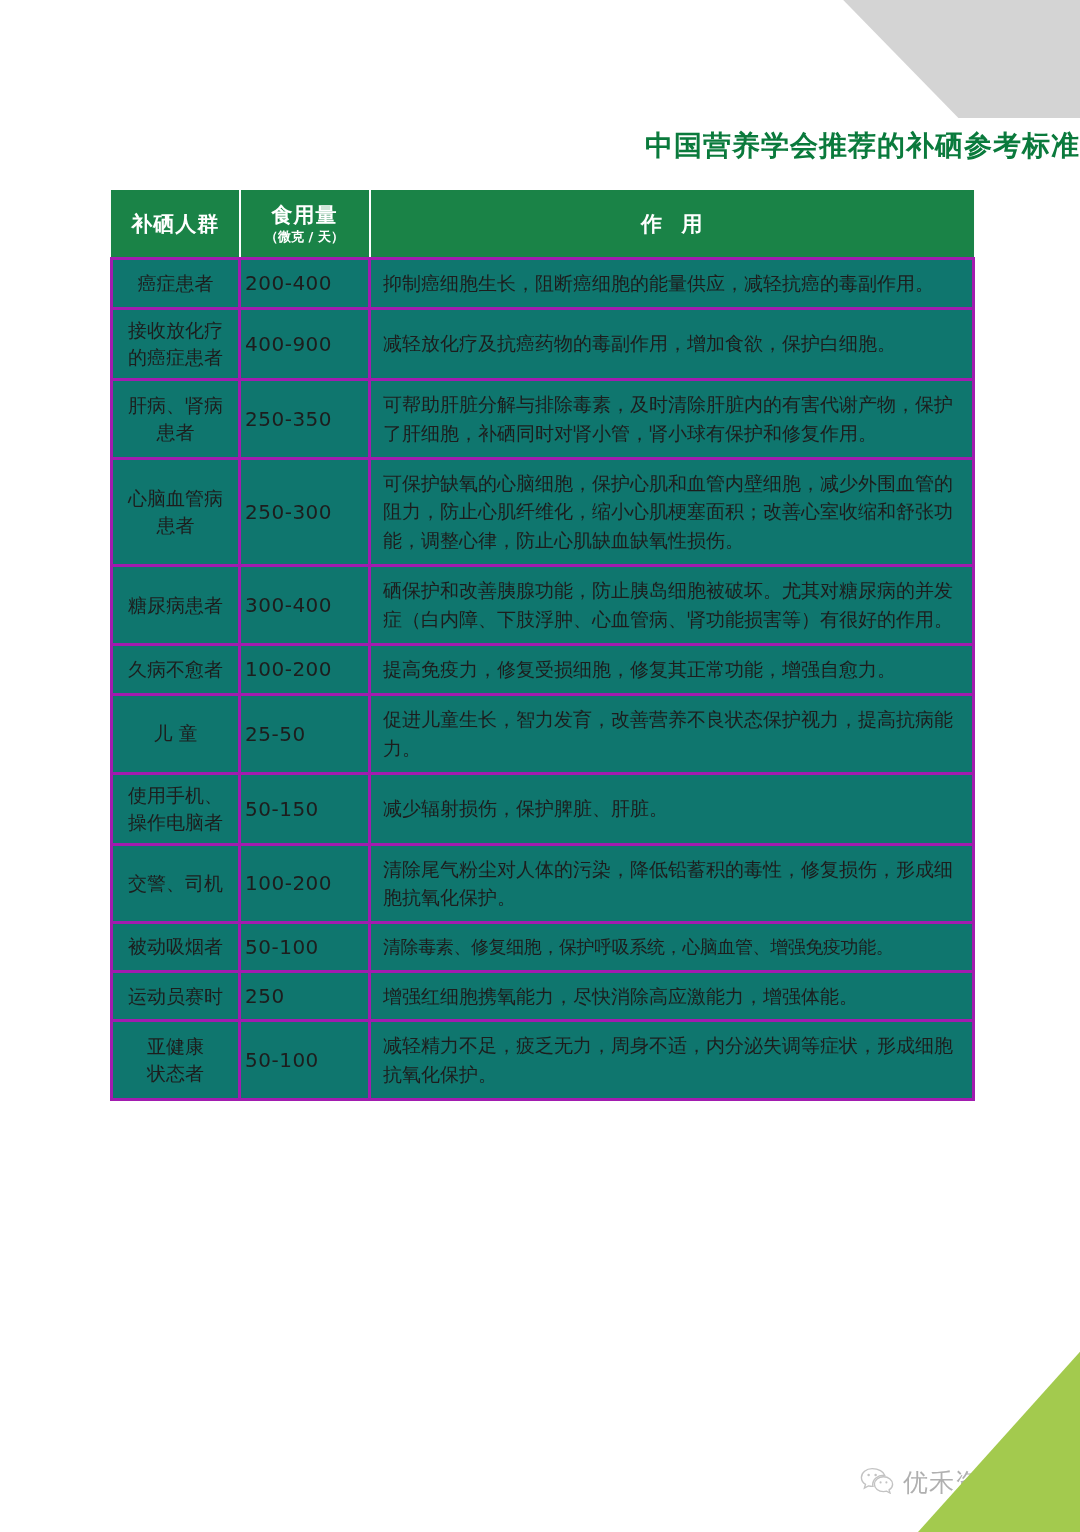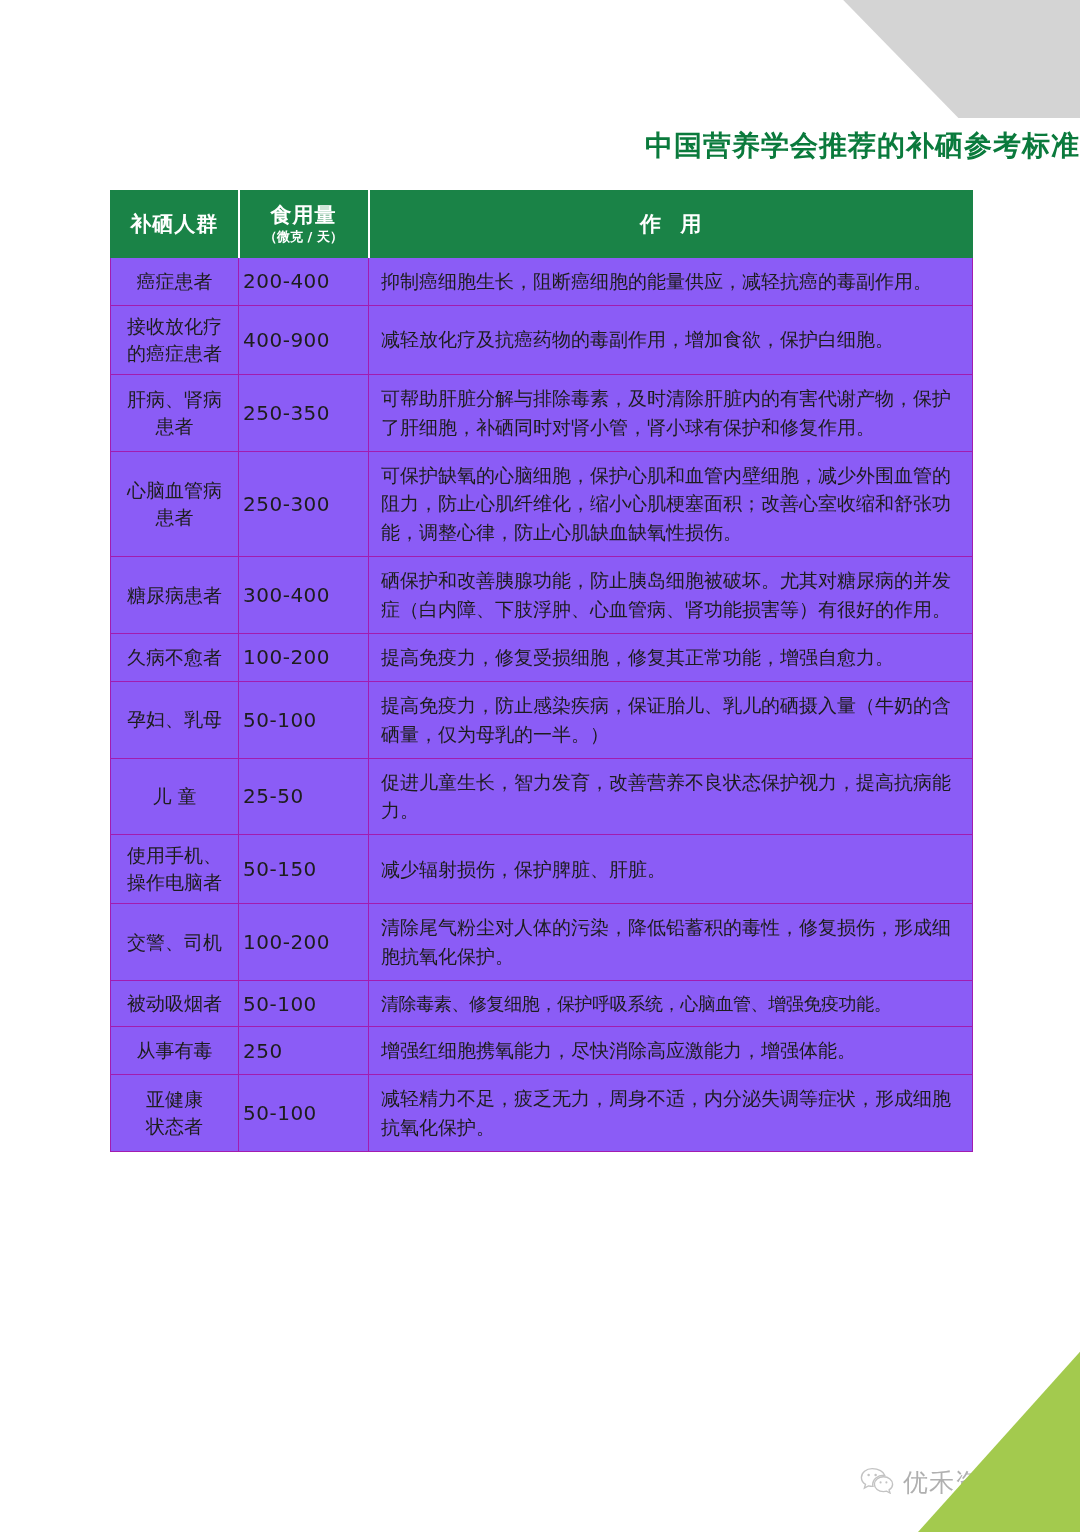--- a/index.html
+++ b/index.html
@@ -94,23 +94,23 @@
     letter-spacing: 0px;
     font-weight: bold;
   }
   .th-wide {
     font-size: 21px;
     letter-spacing: 6px;
     padding-left: 6px;
   }
 
   tbody td {
-    border: 1px solid #a21caf;
+    border: 3px solid #a21caf;
     color: #1d1d1d;
-    background: #8b5cf6;
+    background: #0f766e;
     vertical-align: middle;
     font-family: "DejaVu Sans", "Liberation Sans", sans-serif;
   }
   td.group-cell {
     text-align: center;
     font-size: 19px;
     line-height: 1.42;
     padding: 7px 4px;
     white-space: pre-line;
   }
@@ -205,25 +205,20 @@
           <td class="group-cell">糖尿病患者</td>
           <td class="dose-cell">300-400</td>
           <td class="effect-cell">硒保护和改善胰腺功能，防止胰岛细胞被破坏。尤其对糖尿病的并发症（白内障、下肢浮肿、心血管病、肾功能损害等）有很好的作用。</td>
         </tr>
         <tr>
           <td class="group-cell">久病不愈者</td>
           <td class="dose-cell">100-200</td>
           <td class="effect-cell">提高免疫力，修复受损细胞，修复其正常功能，增强自愈力。</td>
         </tr>
         <tr>
-          <td class="group-cell">孕妇、乳母</td>
-          <td class="dose-cell">50-100</td>
-          <td class="effect-cell">提高免疫力，防止感染疾病，保证胎儿、乳儿的硒摄入量（牛奶的含硒量，仅为母乳的一半。）</td>
-        </tr>
-        <tr>
           <td class="group-cell">儿 童</td>
           <td class="dose-cell">25-50</td>
           <td class="effect-cell">促进儿童生长，智力发育，改善营养不良状态保护视力，提高抗病能力。</td>
         </tr>
         <tr>
           <td class="group-cell">使用手机、
 操作电脑者</td>
           <td class="dose-cell">50-150</td>
           <td class="effect-cell">减少辐射损伤，保护脾脏、肝脏。</td>
         </tr>
@@ -231,21 +226,21 @@
           <td class="group-cell">交警、司机</td>
           <td class="dose-cell">100-200</td>
           <td class="effect-cell">清除尾气粉尘对人体的污染，降低铅蓄积的毒性，修复损伤，形成细胞抗氧化保护。</td>
         </tr>
         <tr>
           <td class="group-cell">被动吸烟者</td>
           <td class="dose-cell">50-100</td>
           <td class="effect-cell condensed">清除毒素、修复细胞，保护呼吸系统，心脑血管、增强免疫功能。</td>
         </tr>
         <tr>
-          <td class="group-cell">从事有毒</td>
+          <td class="group-cell">运动员赛时</td>
           <td class="dose-cell">250</td>
           <td class="effect-cell">增强红细胞携氧能力，尽快消除高应激能力，增强体能。</td>
         </tr>
         <tr>
           <td class="group-cell">亚健康
 状态者</td>
           <td class="dose-cell">50-100</td>
           <td class="effect-cell">减轻精力不足，疲乏无力，周身不适，内分泌失调等症状，形成细胞抗氧化保护。</td>
         </tr>
       </tbody>

